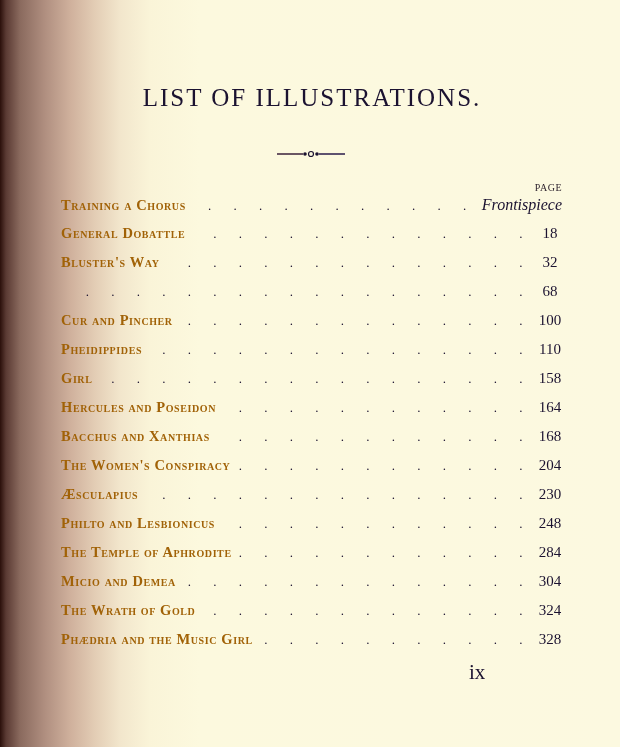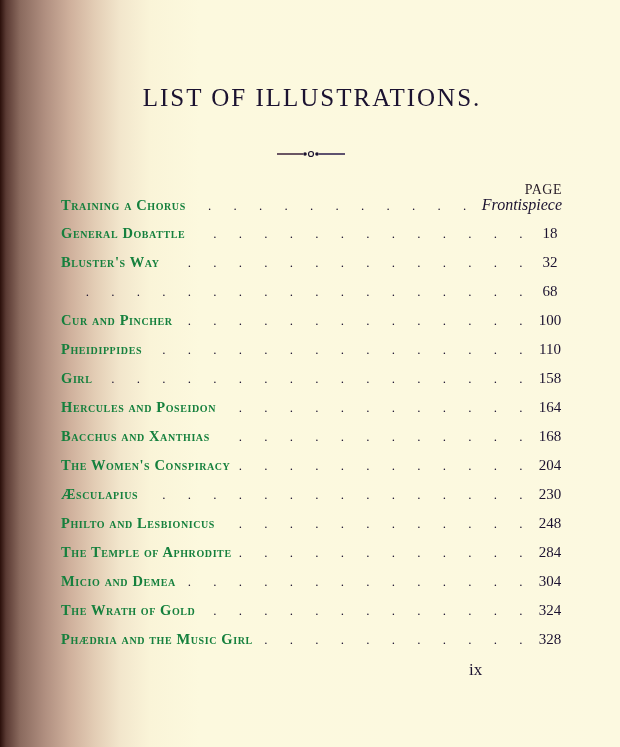--- a/index.html
+++ b/index.html
@@ -17,43 +17,43 @@
       position: absolute; top: 84px; left: 0; width: 620px;
       text-align: center; padding-left: 4px; box-sizing: border-box;
       font-size: 25px; letter-spacing: 2px; font-weight: normal;
       color: #1b1230;
     }
     .ornament {
       position: absolute; top: 150px; left: 277px; width: 68px; height: 8px;
     }
     .page-label {
       position: absolute; top: 182px; right: 58px;
-      font-size: 14px; letter-spacing: 0.5px; color: #2a1f2a;
+      font-size: 10px; letter-spacing: 0.5px; color: #2a1f2a;
     }
     .list {
       position: absolute; top: 196px; left: 61px; width: 501px;
     }
     .row {
       display: flex; align-items: baseline; height: 29px;
       font-size: 14.5px; white-space: nowrap;
     }
     .row .name {
-      font-variant: small-caps; letter-spacing: 0.6px; color: #15803d;
+      font-variant: small-caps; letter-spacing: 0.6px; color: #a16207;
       font-weight: bold;
     }
     .row .dots {
       flex: 1; overflow: hidden; margin: 0 6px;
       color: #1b1230; letter-spacing: 9.5px; font-size: 13px;
       text-align: right; direction: rtl;
     }
     .row .pg { color: #1b1230; min-width: 24px; text-align: center; font-size: 15px; }
     .row .pg.italic { font-style: italic; font-size: 16px; }
     .folio {
       position: absolute; top: 660px; left: 469px;
-      font-size: 17px; color: #1b1230;
+      font-size: 21px; color: #1b1230;
     }
   </style>
 </head>
 <body>
 
 <div class="title">LIST OF ILLUSTRATIONS.</div>
 
 <svg class="ornament" viewBox="0 0 68 8">
   <line x1="0" y1="4" x2="26" y2="4" stroke="#3a1f3a" stroke-width="1.5"></line>
   <line x1="42" y1="4" x2="68" y2="4" stroke="#2a1a4a" stroke-width="1.5"></line>

